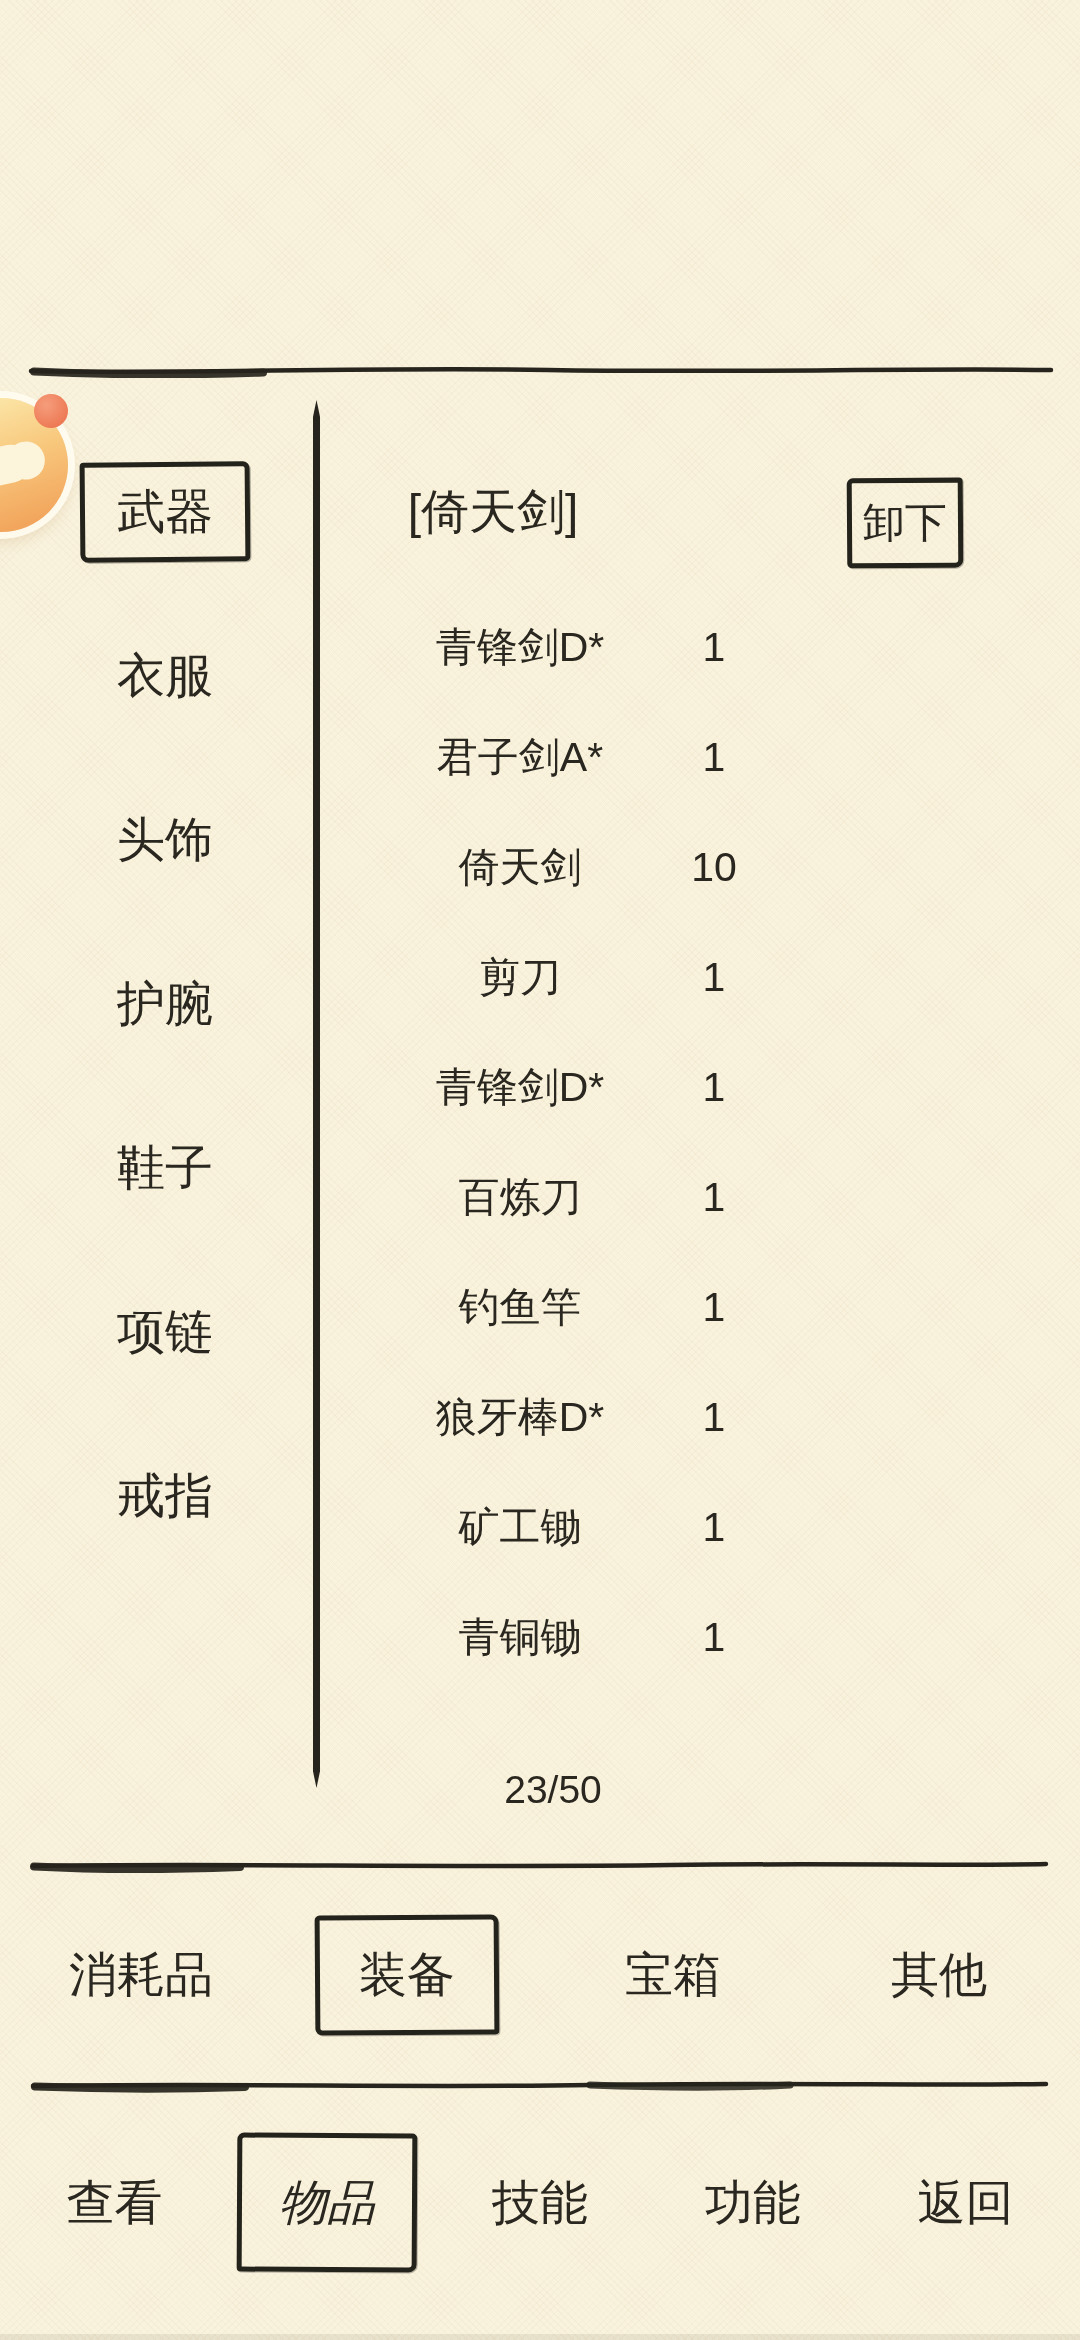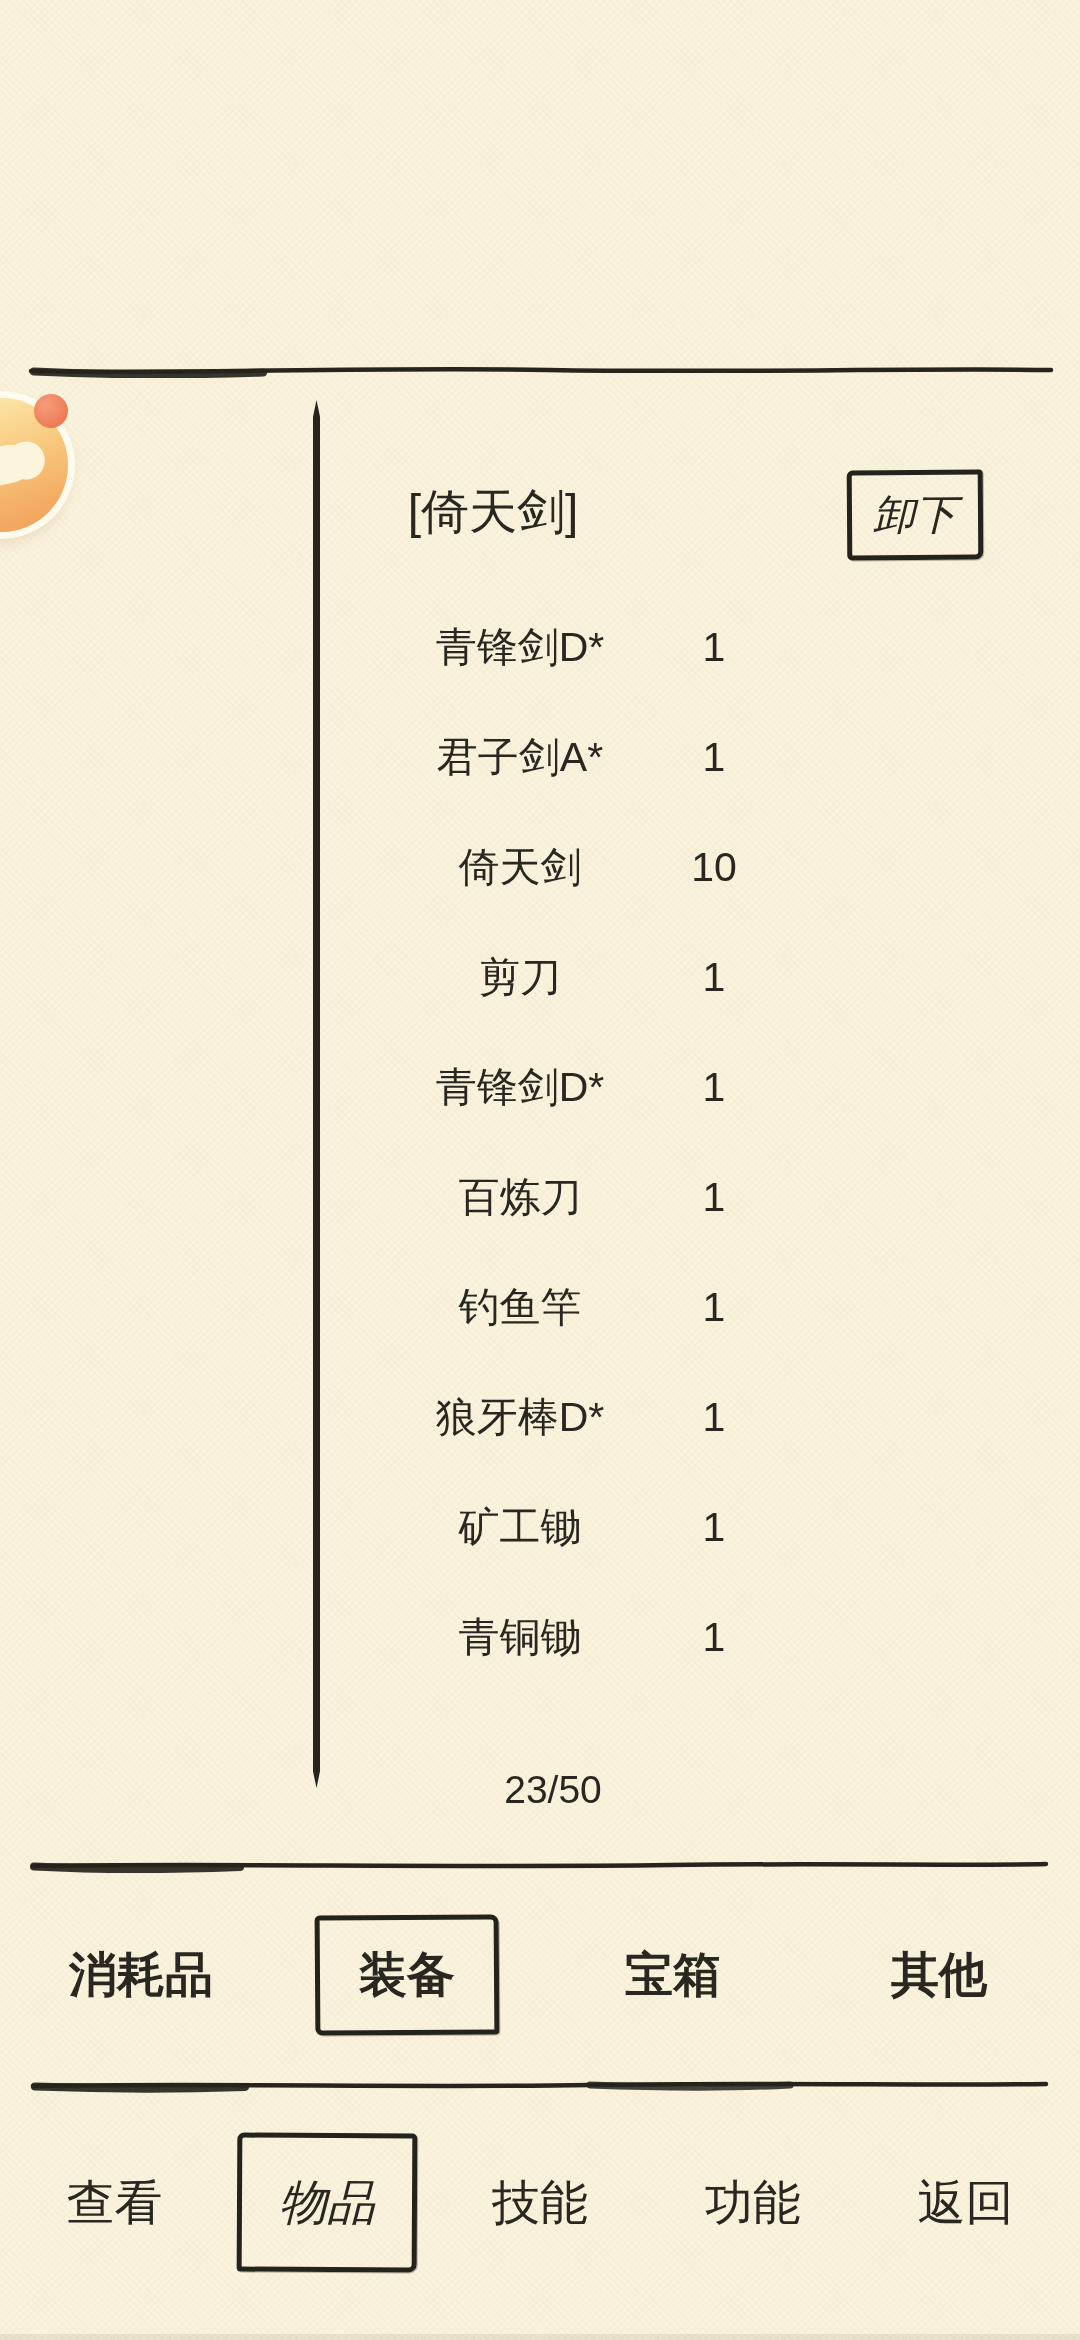--- a/index.html
+++ b/index.html
@@ -49,39 +49,39 @@
     box-shadow:1px 1px 0 rgba(35,34,27,.35);
   }
   
   .content{position:absolute;left:315px;top:0;width:765px;}
   .title-row{position:absolute;left:0;top:462px;width:765px;height:100px;}
   .equipped-title{
     position:absolute;left:38px;top:0;width:280px;height:100px;
     display:flex;align-items:center;justify-content:center;font-size:48px;
   }
   .unequip-btn{
-    position:absolute;left:532px;top:8px;width:136px;height:90px;
+    position:absolute;left:532px;top:16px;width:116px;height:90px;
     border:5px solid #23221b;border-radius:6px 4px 8px 5px;
     display:flex;align-items:center;justify-content:center;
     font-size:42px;transform:rotate(-0.4deg);
     box-shadow:1px 1px 0 rgba(35,34,27,.3);
-    background:transparent;color:#29271f;font-style:italic;
+    background:transparent;color:#29271f;
   }
   .item-list{position:absolute;left:12px;top:592px;width:765px;}
   .item-row{height:110px;display:flex;align-items:center;}
   .item-name{width:280px;margin-left:53px;text-align:center;font-size:41px;}
   .item-qty{width:80px;margin-left:14px;text-align:center;font-size:41px;}
   .capacity{
     position:absolute;left:398px;top:1762px;width:310px;height:56px;
     display:flex;align-items:center;justify-content:center;font-size:39px;
   }
   
   .bar{position:absolute;left:8px;width:1064px;display:flex;}
   .bar .cell{flex:1;display:flex;align-items:center;justify-content:center;font-size:48px;}
-  .tabbar{top:1915px;height:120px;font-weight:bold;}
+  .tabbar{top:1915px;height:120px;}
   .tabbar .cell.selected .pill{
     width:174px;height:110px;border:5px solid #23221b;
     border-radius:5px 8px 4px 7px;display:flex;align-items:center;justify-content:center;
     transform:rotate(-0.4deg);box-shadow:1px 1px 0 rgba(35,34,27,.3);
   }
   .navbar{top:2133px;height:139px;}
   .navbar .cell.selected .pill{
     width:170px;height:129px;border:5px solid #23221b;
     border-radius:7px 5px 8px 4px;display:flex;align-items:center;justify-content:center;
     transform:rotate(0.3deg);box-shadow:1px 1px 0 rgba(35,34,27,.3);font-style:italic;
@@ -106,20 +106,44 @@
         <rect x="18" y="15" width="64" height="38" rx="19"></rect>
       </g>
       <circle cx="26" cy="34" r="11" fill="#f5d99c" opacity=".85"></circle>
       <circle cx="26" cy="34" r="6" fill="#fdf4dc"></circle>
     </svg>
   </div>
   <div class="notif-dot"></div>
 
   <div class="vdivider"></div>
 
+  <div class="sidebar">
+
+  <div class="side-item selected">
+        <span class="pill">武器</span>
+      </div>
+      <div class="side-item">
+        <span class="pill">衣服</span>
+      </div>
+      <div class="side-item">
+        <span class="pill">头饰</span>
+      </div>
+      <div class="side-item">
+        <span class="pill">护腕</span>
+      </div>
+      <div class="side-item">
+        <span class="pill">鞋子</span>
+      </div>
+      <div class="side-item">
+        <span class="pill">项链</span>
+      </div>
+      <div class="side-item">
+        <span class="pill">戒指</span>
+      </div>
+    </div>
 
   <div class="content">
     <div class="title-row">
       <div class="equipped-title">[倚天剑]</div>
       <button class="unequip-btn">卸下</button>
     </div>
 
     <div class="item-list">
 
     <div class="item-row">

